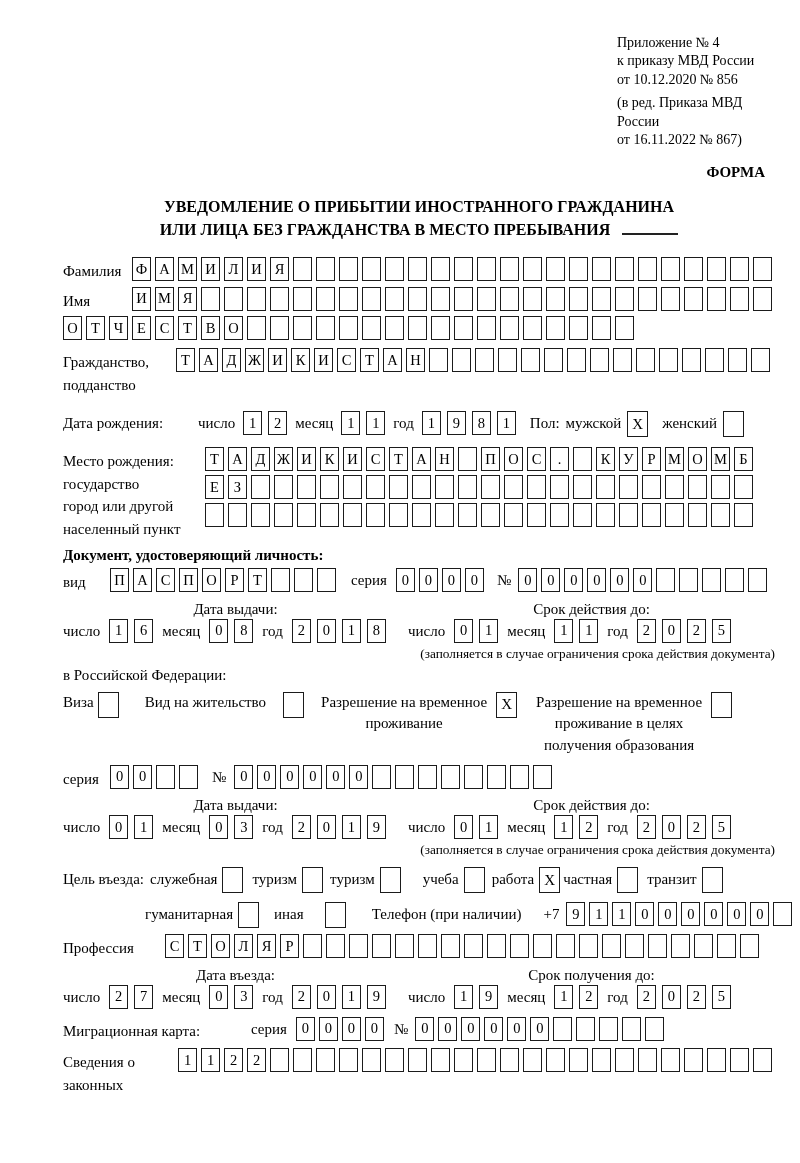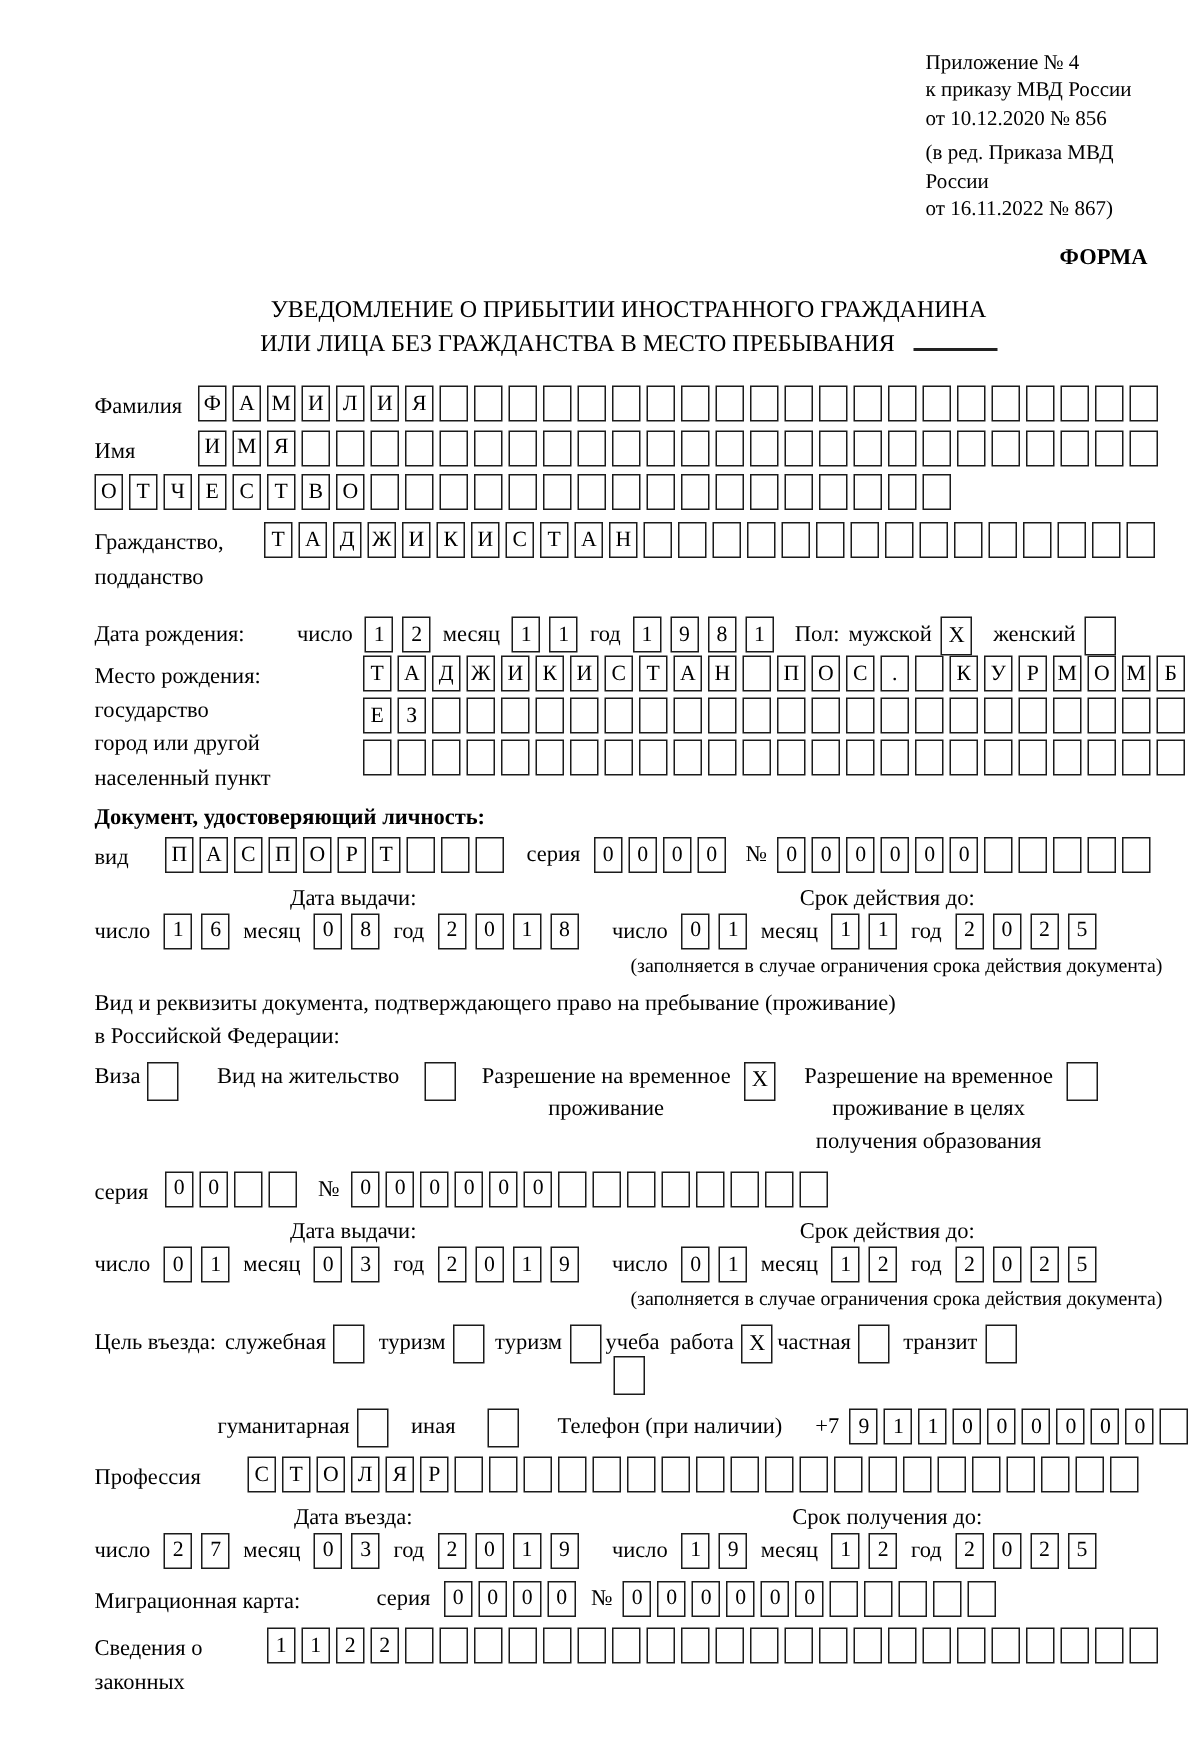--- a/index.html
+++ b/index.html
@@ -7,21 +7,21 @@
   .page {
     width:800px; height:1163px; overflow:hidden; position:relative;
     background:#ffffff; color:#000;
     font-family:"Liberation Serif","DejaVu Serif",serif;
     padding:34px 25px 10px 63px; font-size:15px;
   }
   
   .hdr { margin-left:554px; font-size:14px; line-height:1.32; }
   .hdr .gap { margin-top:5px; }
   .forma { text-align:right; font-weight:bold; font-size:15px; margin:14px 10px 0 0; }
-  .title { text-align:center; font-weight:normal; font-size:16px; margin-top:14px; line-height:1.45; }
+  .title { text-align:center; font-weight:bold; font-size:16px; margin-top:14px; line-height:1.45; }
   .uline { display:inline-block; width:56px; border-bottom:2.5px solid #222; height:13px; margin-left:12px; }
   .sec { font-weight:bold; font-size:14.8px; text-align:center; margin-top:21px; }
 
   
   .frow { display:flex; align-items:flex-start; }
   .flabel { flex:none; padding-top:3px; line-height:1.5; }
   .boxes { display:flex; gap:4px; flex:none; }
   .box {
     width:19px; height:24px; border:1.8px solid #1b1b1b; flex:none;
     display:flex; align-items:center; justify-content:center;
@@ -34,21 +34,21 @@
   }
   .w69  { width:69px; }
   .w144 { width:144px; }
   .w113 { width:113px; }
   .w142 { width:142px; }
   .w102 { width:102px; }
   .w115 { width:115px; }
   .w188 { width:188px; }
 
   .mt4 {margin-top:4px;} .mt6 {margin-top:6px;} .mt8 {margin-top:8px;}
-  .mt10 {margin-top:0;gap:37px;} .mt16 {margin-top:16px;}
+  .mt10 {margin-top:10px;} .mt16 {margin-top:16px;}
 
   
   .bd { display:flex; align-items:flex-start; margin-top:15px; }
   .bd .t { padding-top:4px; flex:none; }
   .dboxes { display:flex; gap:6px; flex:none; }
   .bd .dboxes { margin:0 8px; }
   .bd .cbx { margin:0 6px; }
 
   
   .dochead { font-weight:bold; font-size:15px; margin-top:7px; }
@@ -433,21 +433,20 @@
       <span class="dboxes">
           <span class="box">2</span>
           <span class="box">0</span>
           <span class="box">2</span>
           <span class="box">5</span>
         </span>
     </span>
   </div>
   <div class="vnote">(заполняется в случае ограничения срока действия документа)</div>
 
-  <div class="intro">Вид и реквизиты документа, подтверждающего право на пребывание (проживание)</div>
   <div class="intro2">в Российской Федерации:</div>
 
   <div class="visarow">
     <span class="vitem">
       <span>Виза</span>
       <span class="cbx" style="margin-left:4px;"></span>
     </span>
     <span class="vitem" style="margin-left:26px;">
       <span>Вид на жительство</span>
       <span class="cbx" style="margin-left:17px;"></span>
@@ -549,21 +548,21 @@
       <span class="cbx"></span>
     </span>
     <span class="pitem" style="margin-left:9px;">
       <span class="t">туризм</span>
       <span class="cbx"></span>
     </span>
     <span class="pitem" style="margin-left:7px;">
       <span class="t">туризм</span>
       <span class="cbx"></span>
     </span>
-    <span class="pitem" style="margin-left:3px;flex-direction:column;">
+    <span class="pitem" style="margin-left:22px;">
       <span class="t">учеба</span>
       <span class="cbx"></span>
     </span>
     <span class="pitem" style="margin-left:7px;">
       <span class="t">работа</span>
       <span class="cbx">X</span>
     </span>
     <span class="pitem" style="margin-left:3px;">
       <span class="t">частная</span>
       <span class="cbx"></span>

